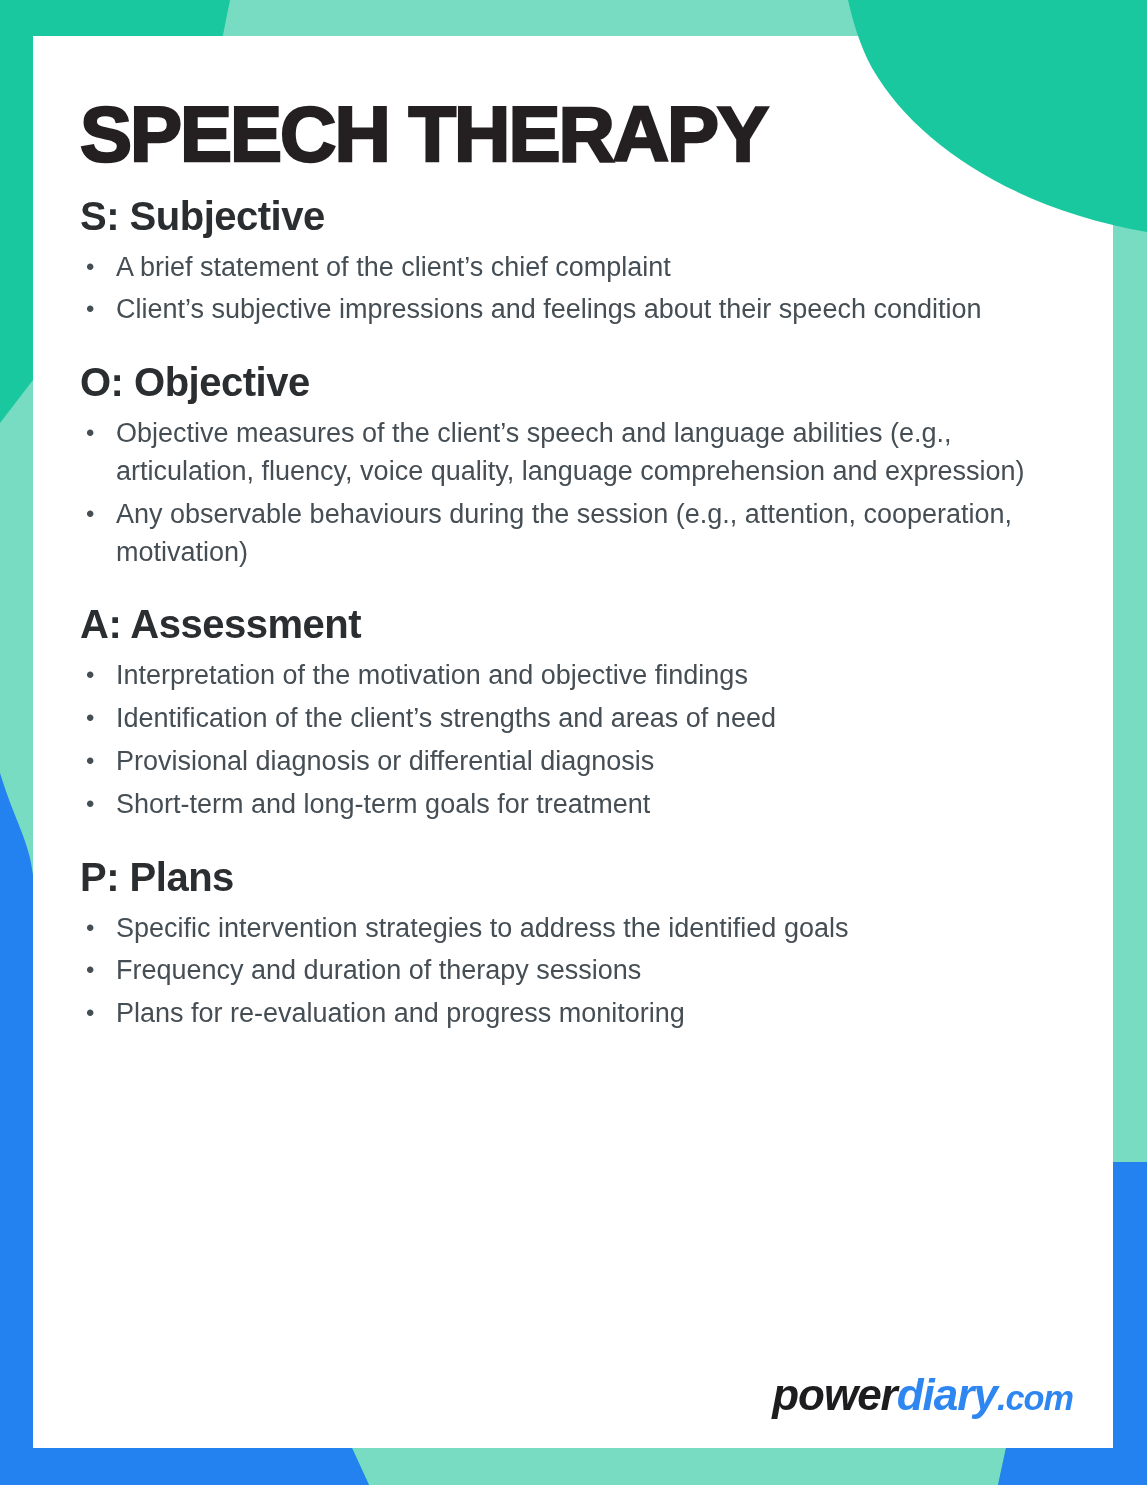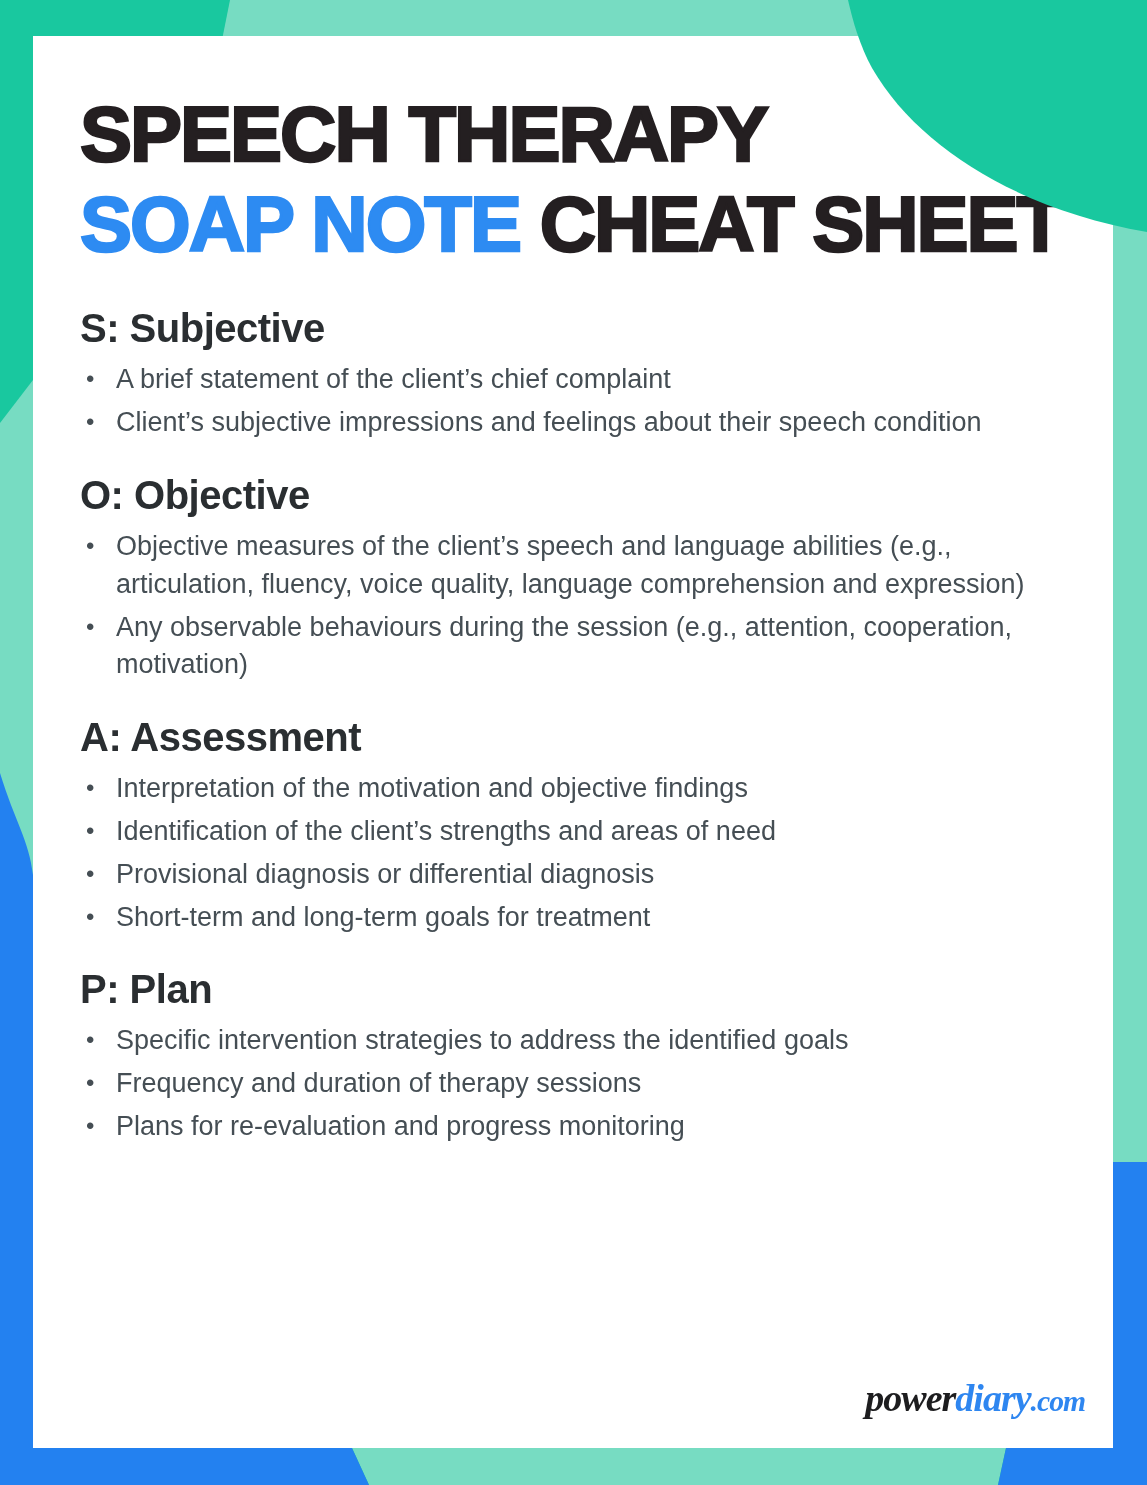--- a/index.html
+++ b/index.html
@@ -14,42 +14,41 @@
     position:absolute;left:33px;top:36px;width:1080px;height:1412px;
     background:#ffffff;z-index:2;box-sizing:border-box;
     padding:54px 48px 0 47px;
   }
   .title{
     font-weight:bold;font-size:78px;line-height:1.15;letter-spacing:-2px;
     color:#241F21;white-space:nowrap;
     -webkit-text-stroke:2.5px currentColor;
   }
   .title .hl{color:#2D8BF2;-webkit-text-stroke:2.5px #2D8BF2;}
-  .title-block{margin-bottom:36px;}
+  .title-block{margin-bottom:13px;}
   h2{
     font-size:40px;font-weight:bold;color:#2A2E31;letter-spacing:-0.5px;
     margin:30px 0 10px 0;line-height:1.15;
   }
   .sec:first-of-type h2{margin-top:8px;}
   ul.bullets{
     list-style:none;margin:0;padding:0;max-width:950px;
   }
   ul.bullets li{
     position:relative;padding-left:36px;margin-bottom:5px;
     font-size:27px;line-height:1.4;color:#454E54;
   }
   ul.bullets li::before{
     content:"•";position:absolute;left:6px;top:1px;
     font-size:24px;color:#454E54;
   }
   .logo{
-    position:absolute;right:28px;bottom:28px;
-    font-style:italic;font-weight:bold;font-size:38px;letter-spacing:-1px;
+    position:absolute;right:40px;bottom:28px;
+    font-style:italic;font-weight:bold;font-size:44px;letter-spacing:-1px;
     white-space:nowrap;
-    font-family:Liberation Serif, serif;
   }
   .logo .lg-power{color:#1D1D1F;}
   .logo .lg-diary{color:#2E86F0;}
   .logo .lg-com{color:#2E86F0;font-size:0.78em;}
 </style>
 </head>
 <body>
 
 <svg class="bg-svg" viewBox="0 0 1147 1485" width="1147" height="1485" aria-hidden="true">
   <path d="M0,0 H1147 V1485 H0 Z" fill="#19C89F"></path>
@@ -59,23 +58,20 @@
   <path d="M352,1448 L1006,1448 L998,1485 L369,1485 Z" fill="#77DCC2"></path>
   <path d="M0,773 C15,822 29,840 33,875 L33,1448 L352,1448 L369,1485 L0,1485 Z" fill="#2381F0"></path>
   <path d="M1113,1162 L1147,1162 L1147,1485 L998,1485 L1006,1448 L1113,1448 Z" fill="#2381F0"></path>
 </svg>
 
 <div class="card">
 
   <div class="title-block">
     <div class="title">
       <span>SPEECH THERAPY</span>
-    </div>
-    <div class="title">
-      <span class="hl">SOAP NOTE</span><span> CHEAT SHEET</span>
     </div>
   </div>
 
   <section class="sec">
     <h2>S: Subjective</h2>
     <ul class="bullets">
       <li><span>A brief statement of the client’s chief complaint</span></li>
       <li><span>Client’s subjective impressions and feelings about their speech condition</span></li>
     </ul>
   </section>
@@ -92,21 +88,21 @@
     <h2>A: Assessment</h2>
     <ul class="bullets">
       <li><span>Interpretation of the motivation and objective findings</span></li>
       <li><span>Identification of the client’s strengths and areas of need</span></li>
       <li><span>Provisional diagnosis or differential diagnosis</span></li>
       <li><span>Short-term and long-term goals for treatment</span></li>
     </ul>
   </section>
 
   <section class="sec">
-    <h2>P: Plan</h2>
+    <h2>P: Plans</h2>
     <ul class="bullets">
       <li><span>Specific intervention strategies to address the identified goals</span></li>
       <li><span>Frequency and duration of therapy sessions</span></li>
       <li><span>Plans for re-evaluation and progress monitoring</span></li>
     </ul>
   </section>
 
   <div class="logo">
     <span class="lg-power">power</span><span class="lg-diary">diary</span><span class="lg-com">.com</span>
   </div>

